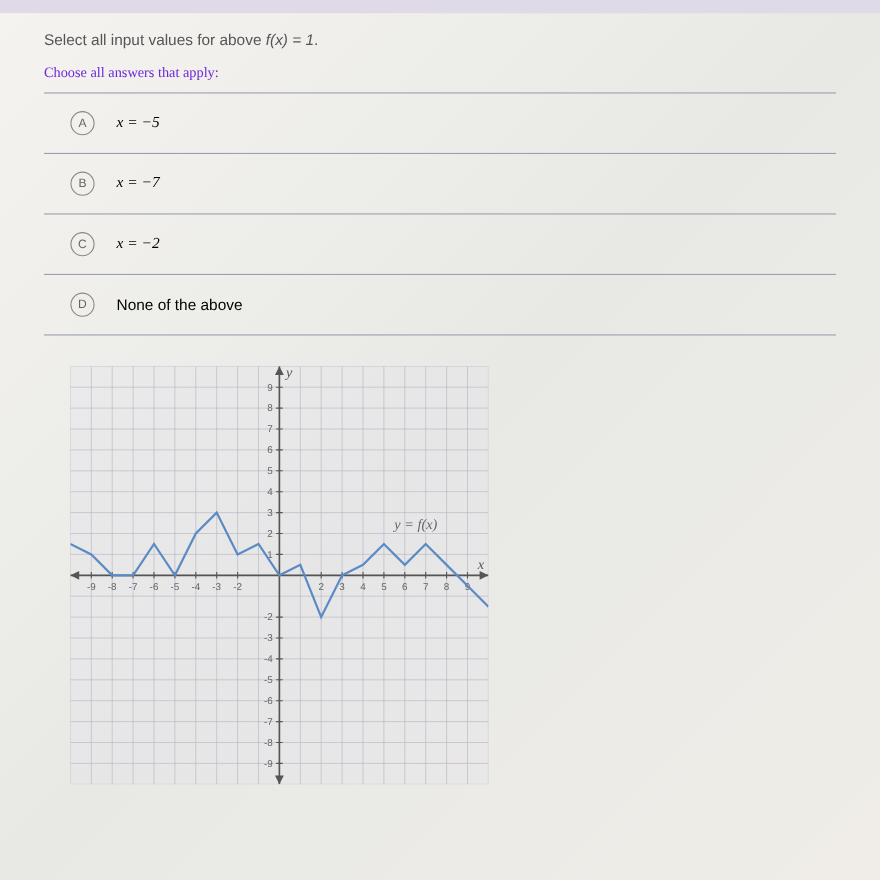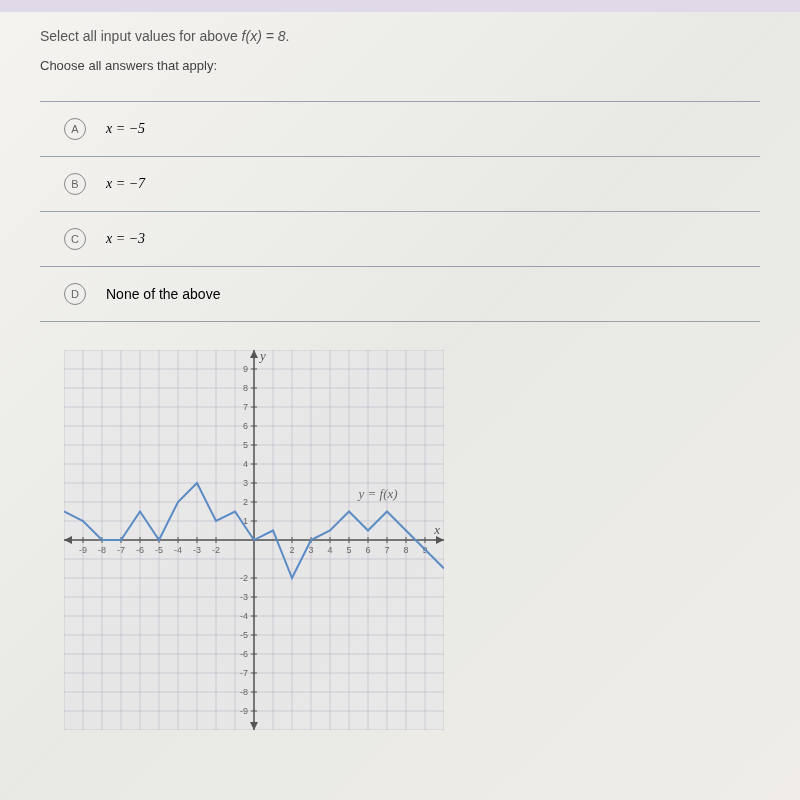--- a/index.html
+++ b/index.html
@@ -20,22 +20,23 @@
     }
     .question {
       margin-top: 8px;
       font-size: 14px;
       color: #555;
       margin-bottom: 14px;
     }
     .question .math { font-style: italic; }
     .instruction {
       font-size: 13px;
-      color: #404040;
-      margin-bottom: 28px;
+      color: #6d28d9;
+      margin-bottom: 10px;
+      font-family: Liberation Serif, serif;
     }
     .choices {
       border-top: 1px solid #9aa0b0;
     }
     .choice {
       border-bottom: 1px solid #9aa0b0;
       padding: 16px 10px 16px 24px;
       display: flex;
       align-items: center;
       gap: 20px;
@@ -62,36 +63,36 @@
       margin-top: 28px;
       margin-left: 24px;
     }
     svg.graph { display: block; }
   </style>
 </head>
 <body>
 <div class="header-bar"></div>
 
 <div class="question">
-  <span>Select all input values for above </span><span class="math">f(x) = 8</span><span>.</span>
+  <span>Select all input values for above </span><span class="math">f(x) = 1</span><span>.</span>
 </div>
 <div class="instruction">Choose all answers that apply:</div>
 
 <div class="choices">
   <div class="choice">
     <div class="choice-letter">A</div>
     <div class="choice-text">x = −5</div>
   </div>
   <div class="choice">
     <div class="choice-letter">B</div>
     <div class="choice-text">x = −7</div>
   </div>
   <div class="choice">
     <div class="choice-letter">C</div>
-    <div class="choice-text">x = −3</div>
+    <div class="choice-text">x = −2</div>
   </div>
   <div class="choice">
     <div class="choice-letter">D</div>
     <div class="choice-text plain">None of the above</div>
   </div>
 </div>
 
 <div class="graph-wrap">
   <svg class="graph" id="graph-svg" width="380" height="380">
       <rect x="0" y="0" width="380" height="380" fill="rgba(230,225,235,0.35)"></rect>

